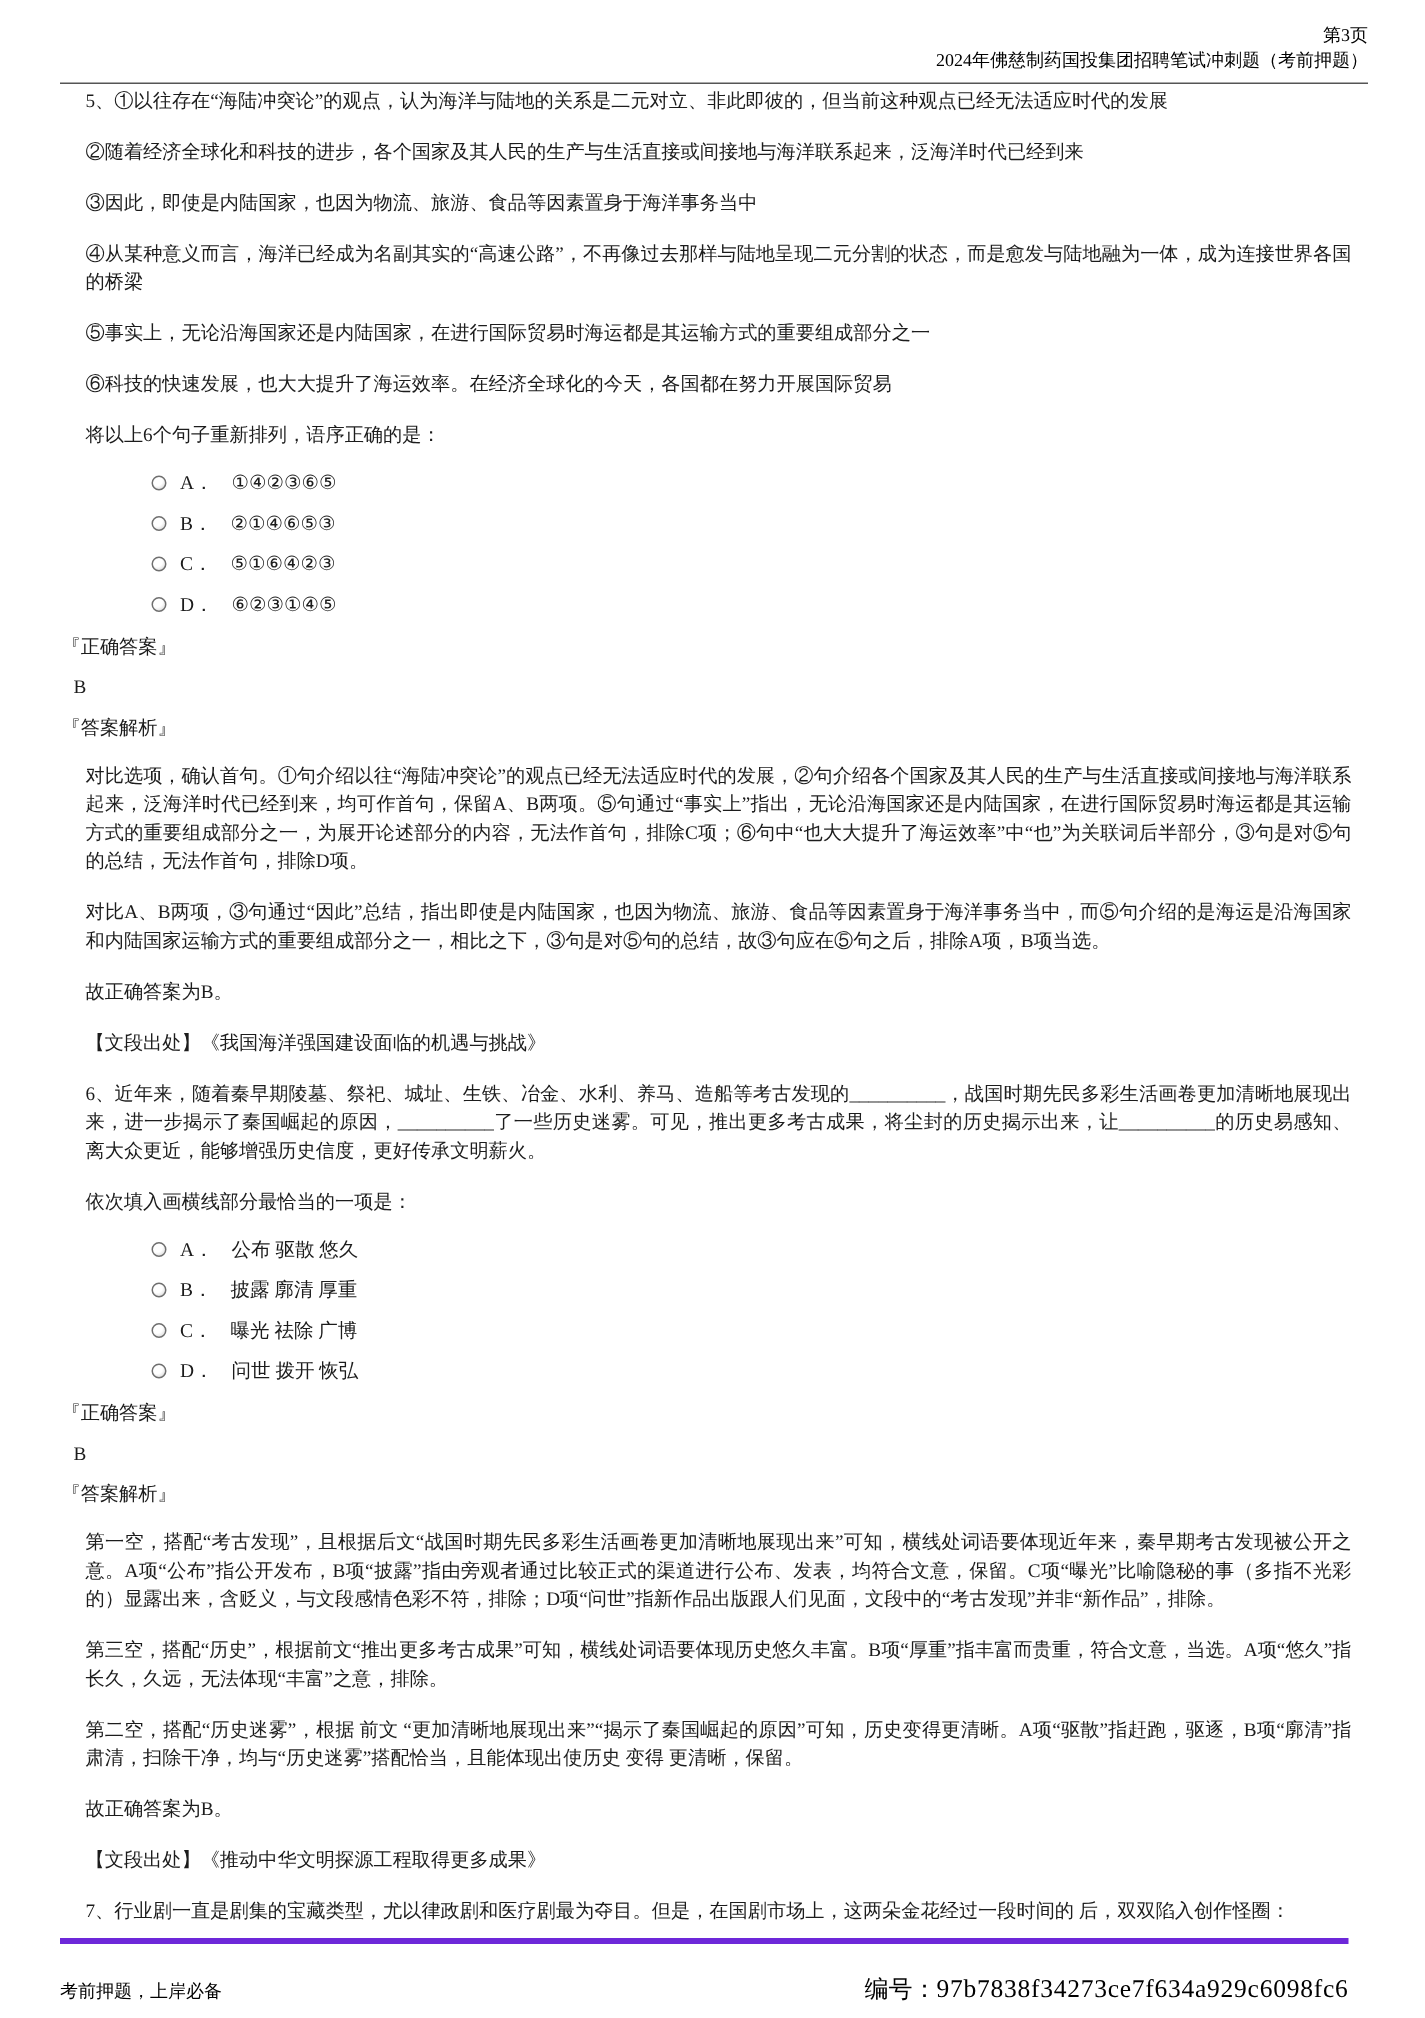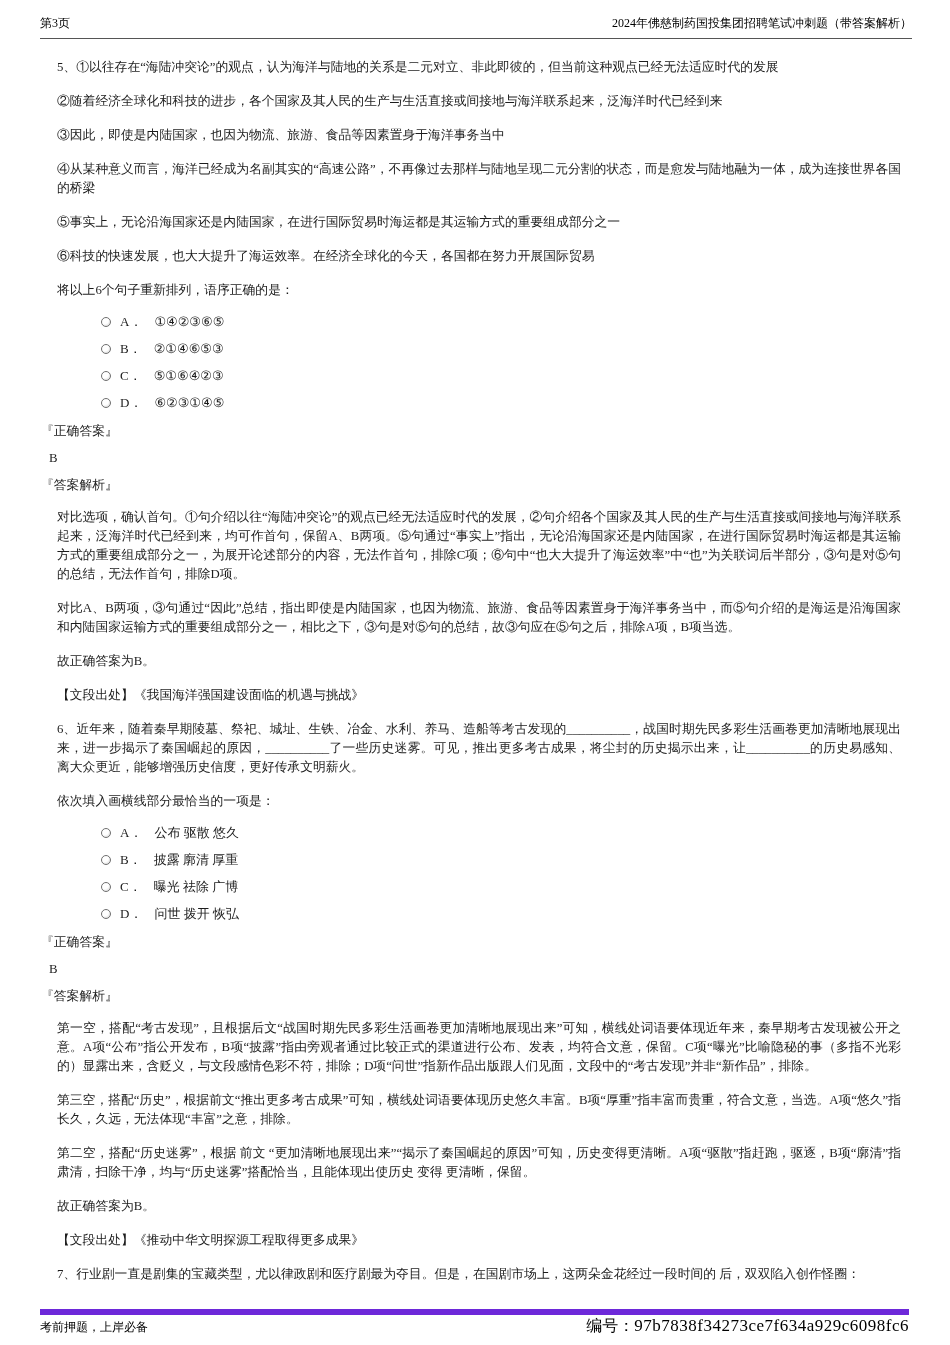--- a/index.html
+++ b/index.html
@@ -16,20 +16,21 @@
   .page-header {
     position: absolute;
     top: 15px; left: 40px; right: 38px;
     display: flex;
     justify-content: space-between;
     align-items: flex-end;
     font-size: 12px;
     color: #000;
     padding-bottom: 6px;
     border-bottom: 1px solid #555;
+    flex-direction: column;
   }
   .content {
     position: absolute;
     top: 58px; left: 57px; right: 49px;
     font-size: 12.8px;
     line-height: 19px;
     text-align: justify;
   }
   .para { margin: 0 0 15px; }
   .prompt { margin-bottom: 12px; }
@@ -51,40 +52,40 @@
   }
   .opt-label { margin-right: 12px; }
   .ans-title { margin: 0 0 8px -16px; }
   .ans-value { margin: 0 0 8px -8px; }
   .analysis-title { margin: 0 0 13px -16px; }
   .conclusion { margin: 0 0 15px; }
   .source { margin: 0 0 15px; }
   .question { margin-bottom: 13px; }
   .page-footer {
     position: absolute;
-    left: 40px; right: 41px; bottom: 8px;
-    border-top: 6px solid #6d28d9;
-    padding-top: 1px;
+    left: 40px; right: 51px; bottom: 8px;
+    border-top: 4px solid #6d28d9;
+    padding-top: 20px;
     display: flex;
     justify-content: space-between;
     align-items: baseline;
     font-size: 12px;
     color: #000;
   }
   .code-label { font-size: 16px; }
   .code { font-size: 17px; letter-spacing: 0.5px; }
 </style>
 </head>
 <body>
 
 <div class="page">
 
   <header class="page-header">
     <span>第3页</span>
-    <span>2024年佛慈制药国投集团招聘笔试冲刺题（带答案解析）</span>
+    <span>2024年佛慈制药国投集团招聘笔试冲刺题（考前押题）</span>
   </header>
 
   <main class="content">
 
     <section class="question">
       <p class="para">5、①以往存在“海陆冲突论”的观点，认为海洋与陆地的关系是二元对立、非此即彼的，但当前这种观点已经无法适应时代的发展</p>
       <p class="para">②随着经济全球化和科技的进步，各个国家及其人民的生产与生活直接或间接地与海洋联系起来，泛海洋时代已经到来</p>
       <p class="para">③因此，即使是内陆国家，也因为物流、旅游、食品等因素置身于海洋事务当中</p>
       <p class="para">④从某种意义而言，海洋已经成为名副其实的“高速公路”，不再像过去那样与陆地呈现二元分割的状态，而是愈发与陆地融为一体，成为连接世界各国的桥梁</p>
       <p class="para">⑤事实上，无论沿海国家还是内陆国家，在进行国际贸易时海运都是其运输方式的重要组成部分之一</p>

